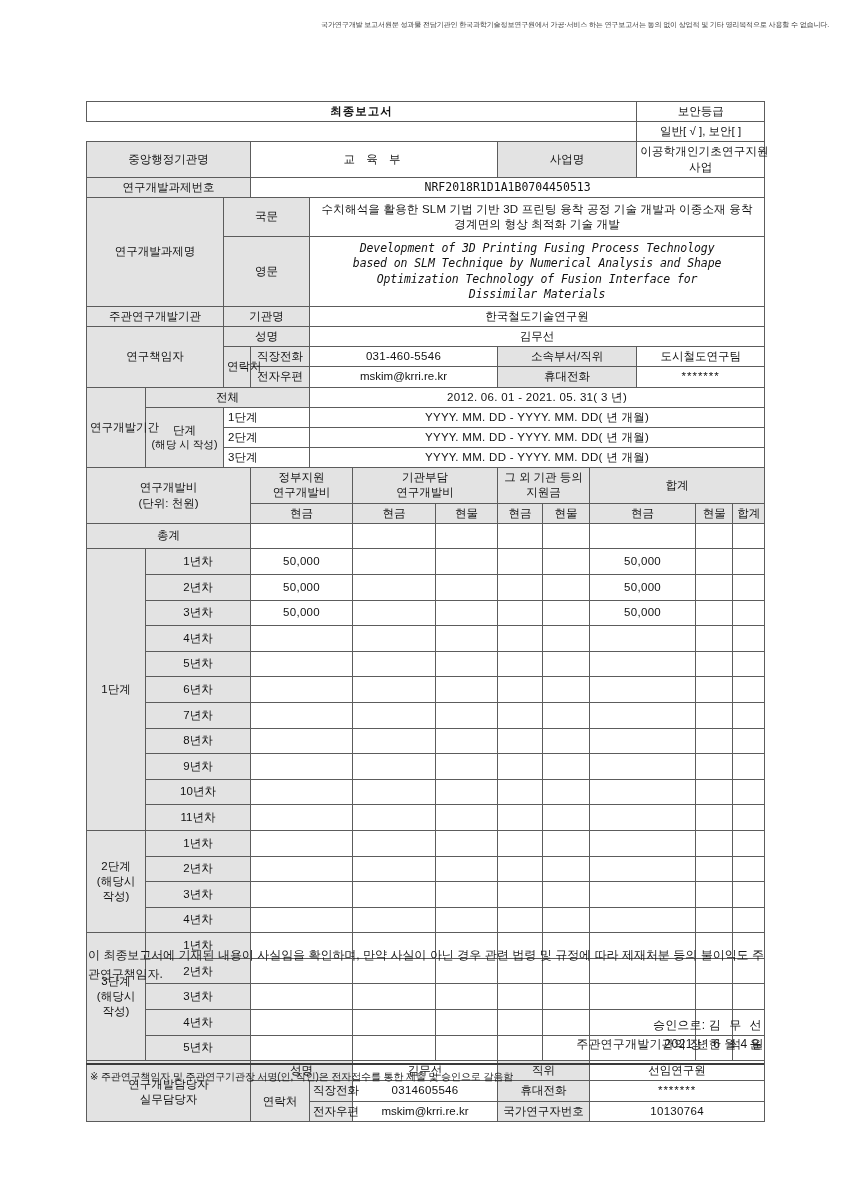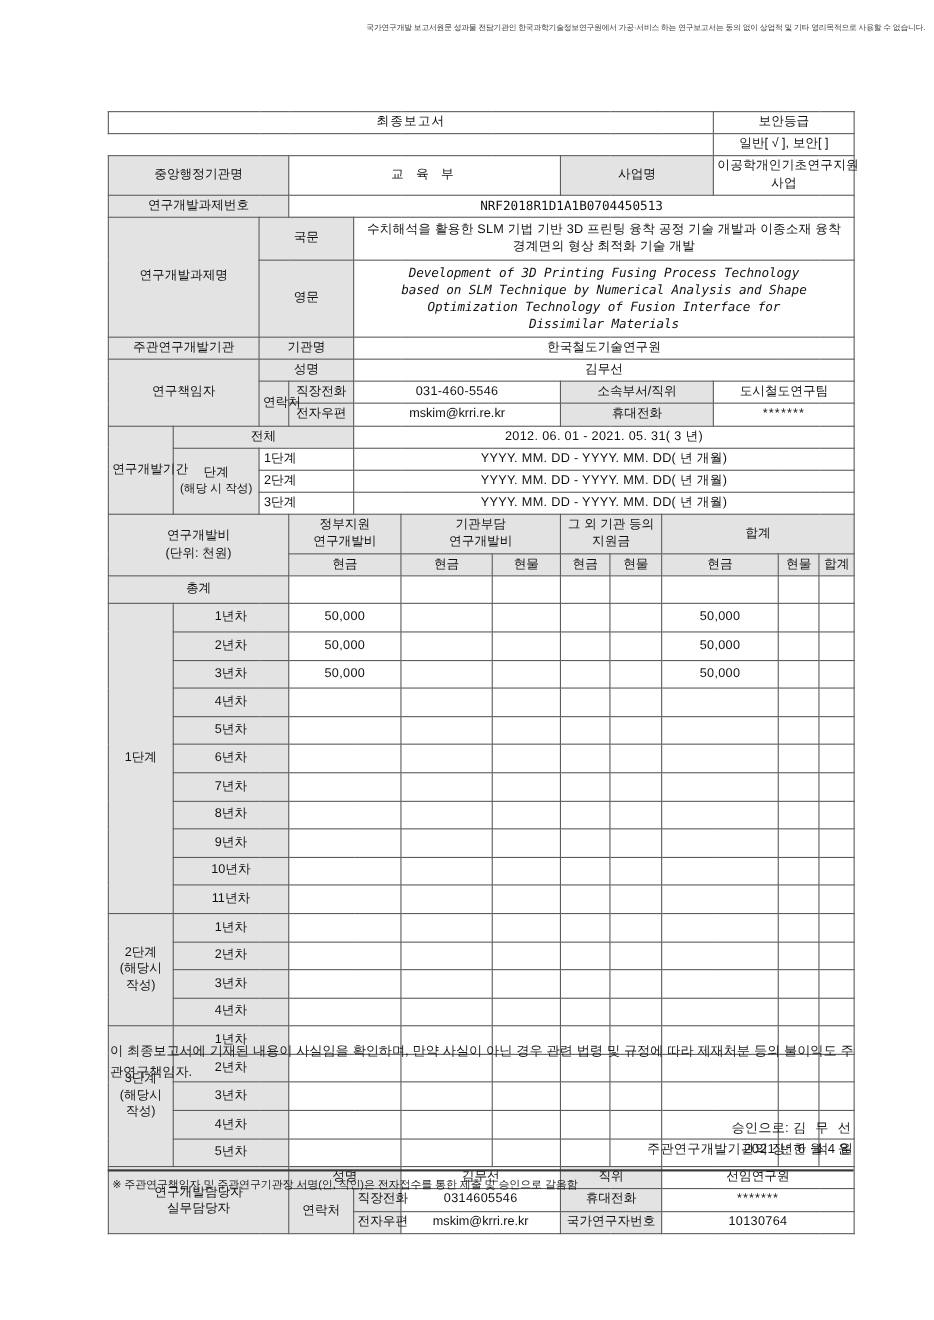--- a/index.html
+++ b/index.html
@@ -10,21 +10,21 @@
   body {
     width: 849px;
     height: 1200px;
     font-family: "Liberation Sans", "DejaVu Sans", sans-serif;
     color: #1a1a1a;
     position: relative;
     overflow: hidden;
   }
   .page {
     position: absolute;
-    left: 12px; top: 0;
+    left: 0; top: 0;
     width: 747px;
     height: 1200px;
   }
   
   .notice {
     position: absolute;
     left: 0; top: 20px;
     width: 829px;
     text-align: right;
     font-size: 7.1px;
@@ -49,21 +49,21 @@
     vertical-align: middle;
     line-height: 1.32;
     color: #111;
     word-break: keep-all;
   }
   .sh { background: #e3e3e3; }         
   .wt { background: #ffffff; }
   .topthick { border-top: 2px solid #3a3a3a; }
   .title-cell {
     font-size: 20px;
-    font-weight: normal;
+    font-weight: bold;
     letter-spacing: 1px;
     padding: 7px 0 9px 0;
   }
   .sp1 { letter-spacing: 4px; }
   .mono-ish {
     font-family: "DejaVu Sans Mono", "Liberation Mono", monospace;
     font-size: 11px;
     letter-spacing: 0px;
   }
   .eng {

